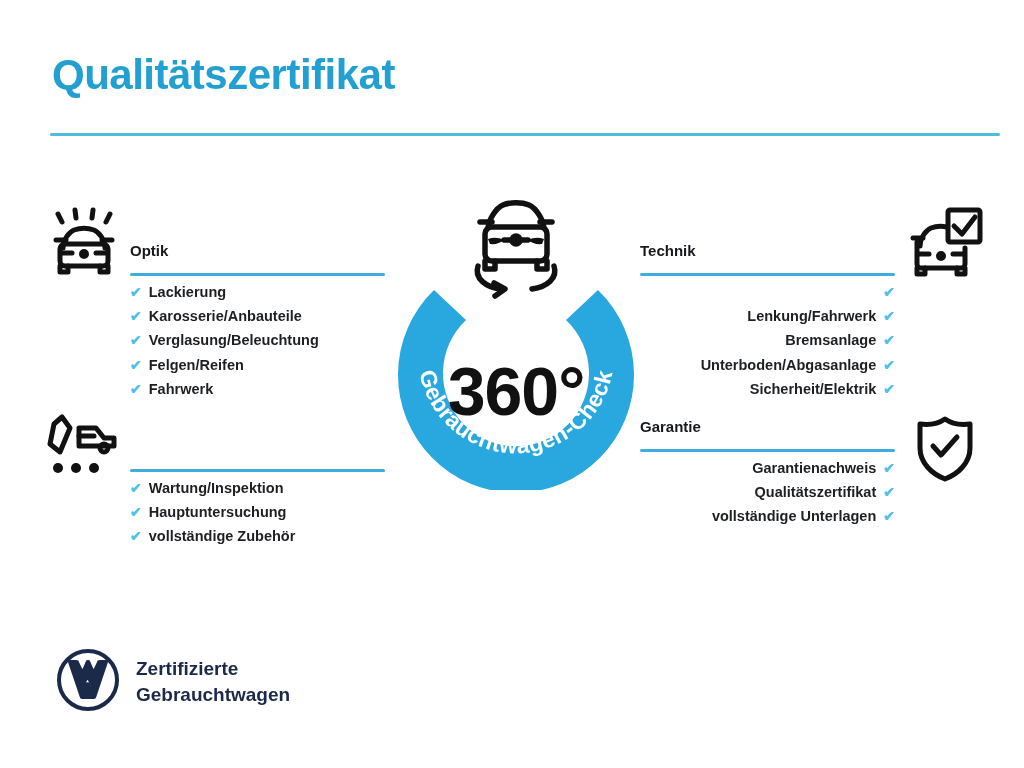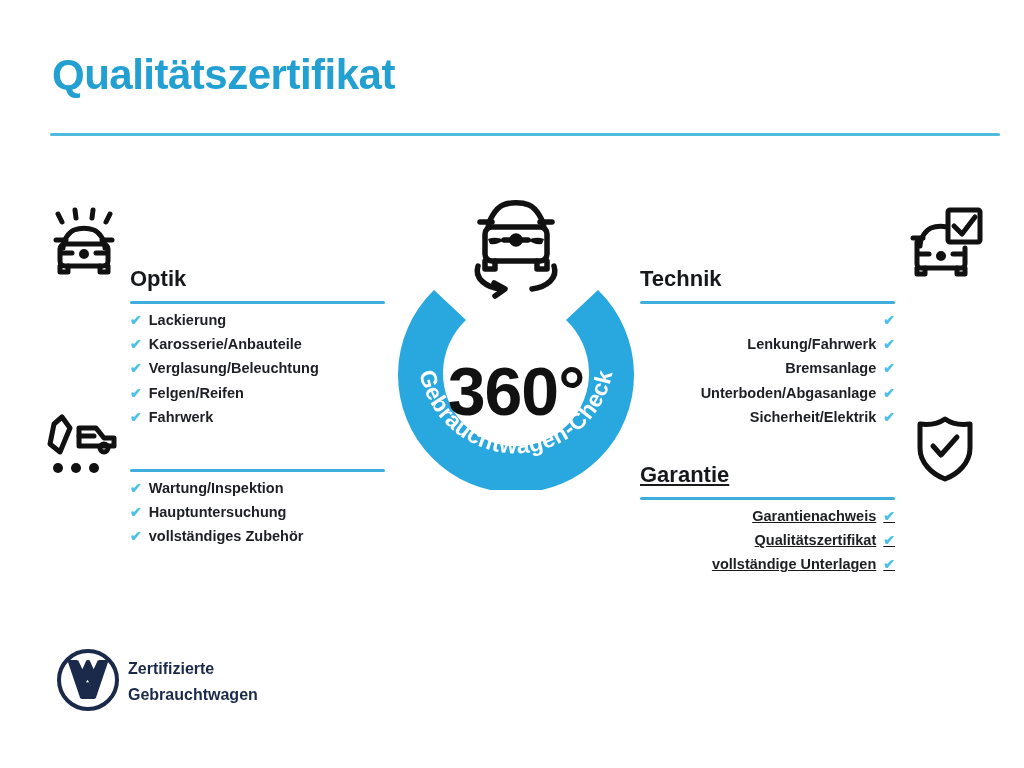--- a/index.html
+++ b/index.html
@@ -39,26 +39,25 @@
 
   
   .block {
     position: absolute;
   }
   .block-head {
     position: relative;
     height: 44px;
   }
   .block-title {
-    font-size: 22px;
+    font-size: 15px;
     font-weight: bold;
     color: #16181c;
     line-height: 30px;
     white-space: nowrap;
-    margin-top: 28px;
   }
   .block-underline {
     position: absolute;
     left: 0;
     bottom: 4px;
     height: 3px;
     background: #3FAEDC;
     border-radius: 2px;
   }
 
@@ -92,21 +91,21 @@
   
   .col-right .block-head { text-align: left; }
   .col-right .block-underline { left: 0; right: 0; }
   .col-right .item { justify-content: flex-end; }
   .col-right .check { margin-left: 7px; }
 
   
   #block-optik    { left: 130px; top: 236px; width: 255px; }
   #block-wartung  { left: 130px; top: 432px; width: 255px; }
   #block-technik  { left: 640px; top: 236px; width: 255px; }
-  #block-garantie { left: 640px; top: 432px; width: 255px; text-decoration: underline; }
+  #block-garantie { left: 640px; top: 412px; width: 255px; }
 
   .block-icon { position: absolute; }
   #icon-optik    { left: 46px;  top: 206px; }
   #icon-wartung  { left: 46px;  top: 414px; }
   #icon-technik  { left: 908px; top: 206px; }
   #icon-garantie { left: 912px; top: 414px; }
 
   
   #center-badge {
     position: absolute;
@@ -132,22 +131,22 @@
   
   #footer-logo {
     position: absolute;
     left: 56px;
     top: 648px;
     display: flex;
     align-items: center;
   }
   #vw-mark { flex: 0 0 auto; }
   #footer-text {
-    margin-left: 8px;
-    font-size: 16px;
+    margin-left: 16px;
+    font-size: 19px;
     font-weight: bold;
     color: #1b2a4a;
     line-height: 26px;
     white-space: pre-line;
   }
 </style>
 </head>
 <body>
 
 <div class="page-title">Qualitätszertifikat</div>
@@ -243,21 +242,21 @@
     <li class="item">
       <span class="check">✔</span>
       <span>Wartung/Inspektion</span>
     </li>
     <li class="item">
       <span class="check">✔</span>
       <span>Hauptuntersuchung</span>
     </li>
     <li class="item">
       <span class="check">✔</span>
-      <span>vollständiges Zubehör</span>
+      <span>vollständige Zubehör</span>
     </li>
   </ul>
 </div>
 
 <div class="block col-right" id="block-technik">
   <div class="block-head">
     <div class="block-title">Technik</div>
     <div class="block-underline"></div>
   </div>
   <ul class="item-list">

